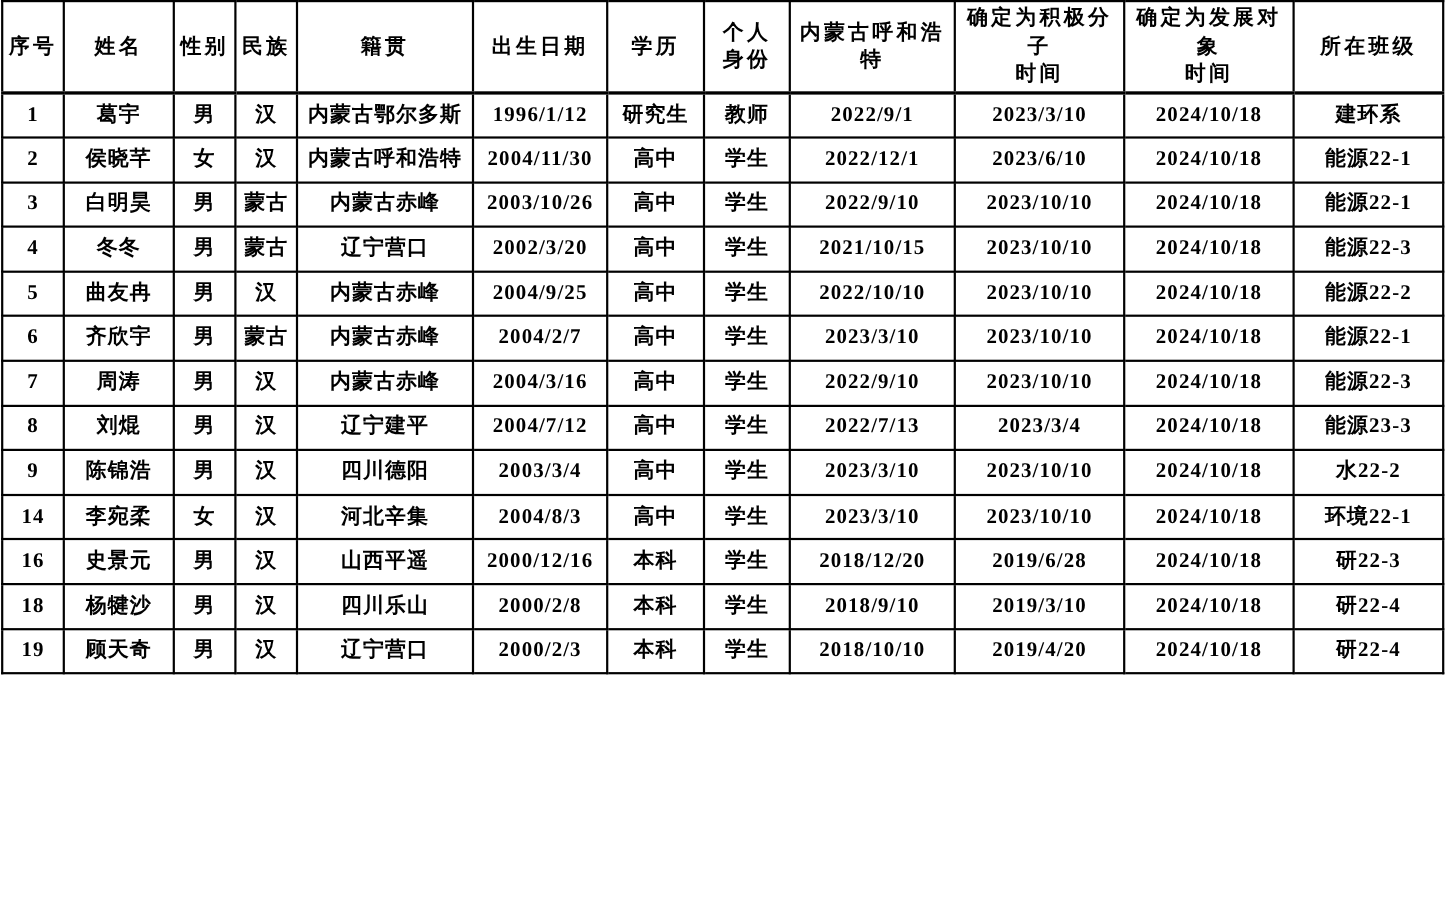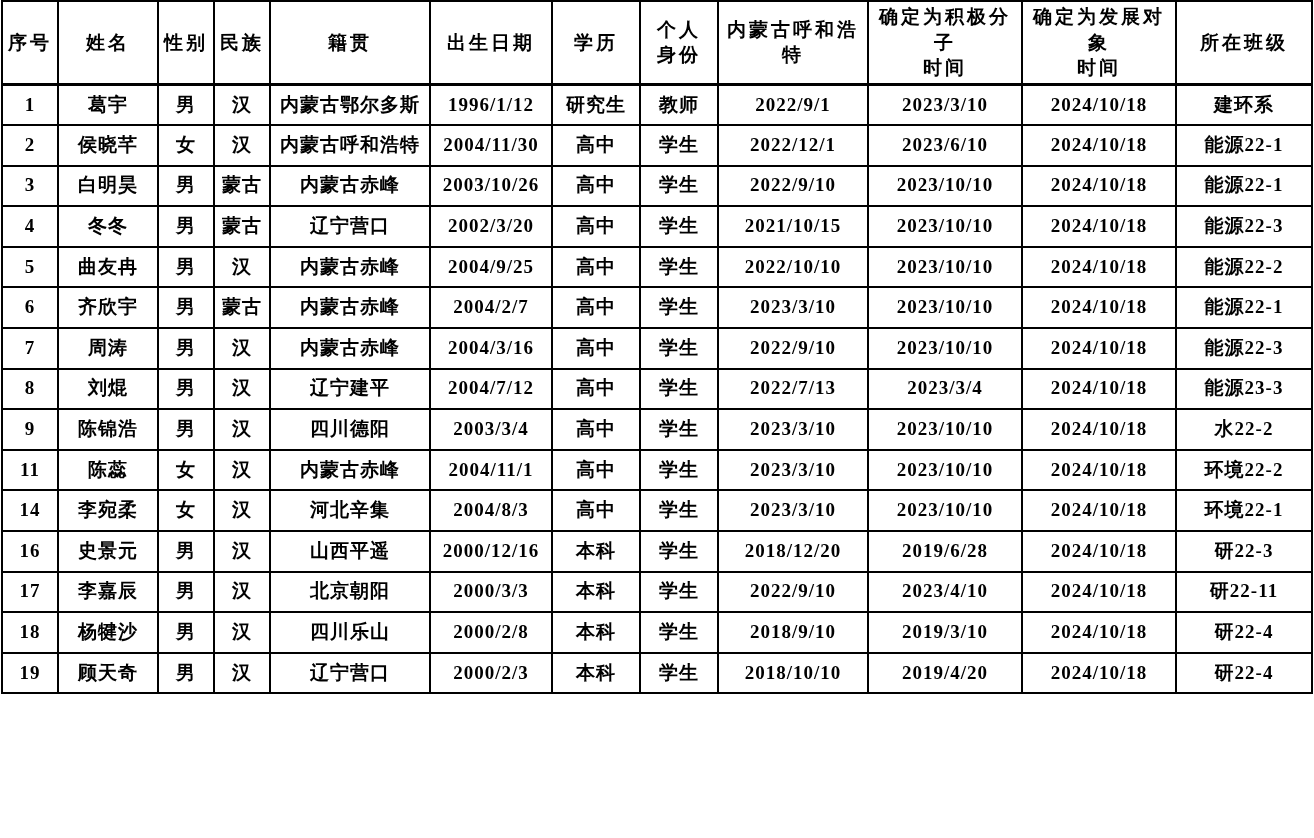--- a/index.html
+++ b/index.html
@@ -220,34 +220,20 @@
           <td class="cell-native_place">四川德阳</td>
           <td class="cell-birth_date">2003/3/4</td>
           <td class="cell-education">高中</td>
           <td class="cell-identity">学生</td>
           <td class="cell-apply_date">2023/3/10</td>
           <td class="cell-activist_date">2023/10/10</td>
           <td class="cell-development_date">2024/10/18</td>
           <td class="cell-class">水22-2</td>
         </tr>
         <tr>
-          <td class="cell-index">11</td>
-          <td class="cell-name">陈蕊</td>
-          <td class="cell-gender">女</td>
-          <td class="cell-ethnicity">汉</td>
-          <td class="cell-native_place">内蒙古赤峰</td>
-          <td class="cell-birth_date">2004/11/1</td>
-          <td class="cell-education">高中</td>
-          <td class="cell-identity">学生</td>
-          <td class="cell-apply_date">2023/3/10</td>
-          <td class="cell-activist_date">2023/10/10</td>
-          <td class="cell-development_date">2024/10/18</td>
-          <td class="cell-class">环境22-2</td>
-        </tr>
-        <tr>
           <td class="cell-index">14</td>
           <td class="cell-name">李宛柔</td>
           <td class="cell-gender">女</td>
           <td class="cell-ethnicity">汉</td>
           <td class="cell-native_place">河北辛集</td>
           <td class="cell-birth_date">2004/8/3</td>
           <td class="cell-education">高中</td>
           <td class="cell-identity">学生</td>
           <td class="cell-apply_date">2023/3/10</td>
           <td class="cell-activist_date">2023/10/10</td>
@@ -260,34 +246,20 @@
           <td class="cell-gender">男</td>
           <td class="cell-ethnicity">汉</td>
           <td class="cell-native_place">山西平遥</td>
           <td class="cell-birth_date">2000/12/16</td>
           <td class="cell-education">本科</td>
           <td class="cell-identity">学生</td>
           <td class="cell-apply_date">2018/12/20</td>
           <td class="cell-activist_date">2019/6/28</td>
           <td class="cell-development_date">2024/10/18</td>
           <td class="cell-class">研22-3</td>
-        </tr>
-        <tr>
-          <td class="cell-index">17</td>
-          <td class="cell-name">李嘉辰</td>
-          <td class="cell-gender">男</td>
-          <td class="cell-ethnicity">汉</td>
-          <td class="cell-native_place">北京朝阳</td>
-          <td class="cell-birth_date">2000/3/3</td>
-          <td class="cell-education">本科</td>
-          <td class="cell-identity">学生</td>
-          <td class="cell-apply_date">2022/9/10</td>
-          <td class="cell-activist_date">2023/4/10</td>
-          <td class="cell-development_date">2024/10/18</td>
-          <td class="cell-class">研22-11</td>
         </tr>
         <tr>
           <td class="cell-index">18</td>
           <td class="cell-name">杨犍沙</td>
           <td class="cell-gender">男</td>
           <td class="cell-ethnicity">汉</td>
           <td class="cell-native_place">四川乐山</td>
           <td class="cell-birth_date">2000/2/8</td>
           <td class="cell-education">本科</td>
           <td class="cell-identity">学生</td>

